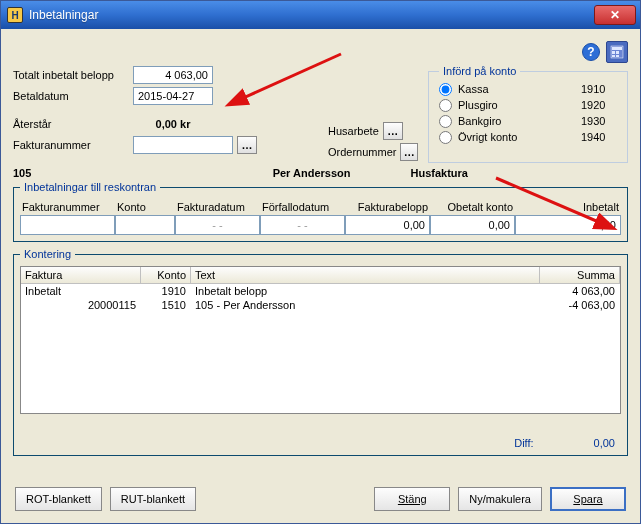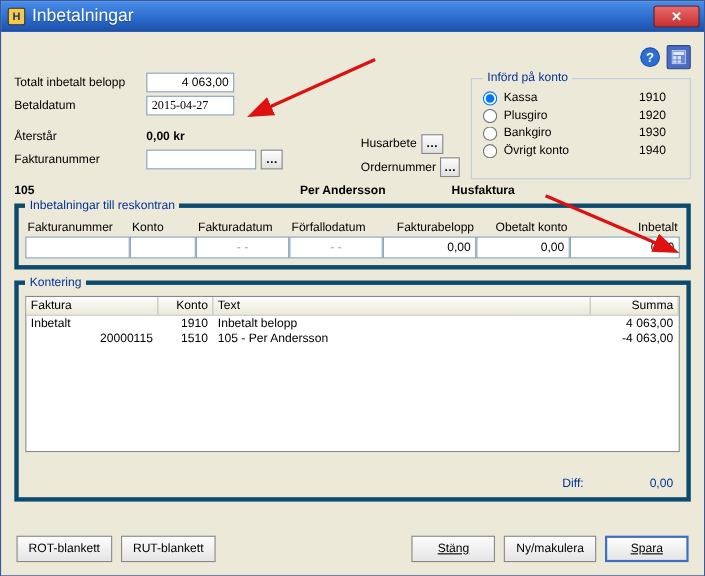--- a/index.html
+++ b/index.html
@@ -36,21 +36,21 @@
     margin-right: 6px;
     display: flex;
     align-items: center;
     justify-content: center;
     font-weight: bold;
     color: #1a3a6e;
     font-size: 10px;
   }
   .titlebar .title {
     flex: 1;
-    font-size: 16px;
+    font-size: 12px;
     text-shadow: 0 1px 1px rgba(0,0,0,.3);
   }
   .titlebar .close {
     width: 42px; height: 20px;
     background: linear-gradient(to bottom, #e96a6a, #c83030);
     border: 1px solid #7a1a1a;
     border-radius: 3px;
     color: #fff;
     font-weight: bold;
     display: flex;
@@ -79,21 +79,21 @@
   .form-area { display:flex; gap:10px; }
   .left-col { flex:1; }
   .row { display:flex; align-items:center; height:20px; margin-bottom:1px;}
   .lbl { width: 120px; }
   .field {
     border:1px solid #7f9db9; background:#fff; height:18px;
     padding:0 4px; font-size:11px; display:inline-flex; align-items:center;
   }
   .field.right { justify-content:flex-end; }
   .num { width: 80px; }
-  .date { width: 80px; font-family: Liberation Serif, serif; }
+  .date { width: 80px; }
   .bold { font-weight:bold; }
   .mid-col { width: 90px; }
   .mid-col .row { gap:4px; }
   .ellipsis-btn {
     width: 20px; height:18px; border:1px solid #888; background:linear-gradient(#fdfdfd,#e0e0e0);
     display:inline-flex;align-items:center;justify-content:center; cursor:pointer;font-weight:bold;
   }
   fieldset.konto {
     border:1px solid #bfcde0; padding:4px 10px 6px 10px; margin:0;
     width: 200px;
@@ -101,21 +101,21 @@
   fieldset.konto legend { color:#003399; padding:0 4px; }
   .radio-row { display:flex; align-items:center; height:16px; gap:6px; }
   .radio-row input { margin:0; }
   .radio-lbl { flex:1; }
   .radio-code { width:36px; text-align:left; }
   .section-title-row { display:flex; margin-top:4px; margin-bottom:2px; }
   .section-title-row .a { width:120px; font-weight:bold; }
   .section-title-row .b { flex:1; font-weight:bold;text-align:right; }
   .section-title-row .c { flex:1; font-weight:bold; padding-left:60px;}
   fieldset.group {
-    border:4px solid #0c4a6e; padding:6px 6px 6px 6px; margin:0 0 6px 0;
+    border:1px solid #0c4a6e; padding:6px 6px 6px 6px; margin:0 0 6px 0;
   }
   fieldset.group legend { color:#003399; padding:0 4px; }
   .resk-head { display:flex; }
   .resk-head div { padding:2px 2px; }
   .resk-row { display:flex; }
   .resk-row .cell {
     border:1px solid #7f9db9; background:#fff; height:20px; padding:0 4px;
     display:flex; align-items:center; font-size:11px;
   }
   .c-fnr { width:95px; }
@@ -212,21 +212,21 @@
         </div>
         <div class="row">
           <div class="lbl">Betaldatum</div>
           <div class="field date">
               <span>2015-04-27</span>
             </div>
         </div>
         <div class="row" style="height:6px"></div>
         <div class="row">
           <div class="lbl">Återstår</div>
-          <div class="bold" style="width:80px;text-align:left">0,00 kr</div>
+          <div class="bold" style="width:80px;text-align:center">0,00 kr</div>
         </div>
         <div class="row">
           <div class="lbl">Fakturanummer</div>
           <div class="field" style="width:100px">
               <span></span>
             </div>
           <div style="width:4px"></div>
           <div class="ellipsis-btn">…</div>
         </div>
       </div>

